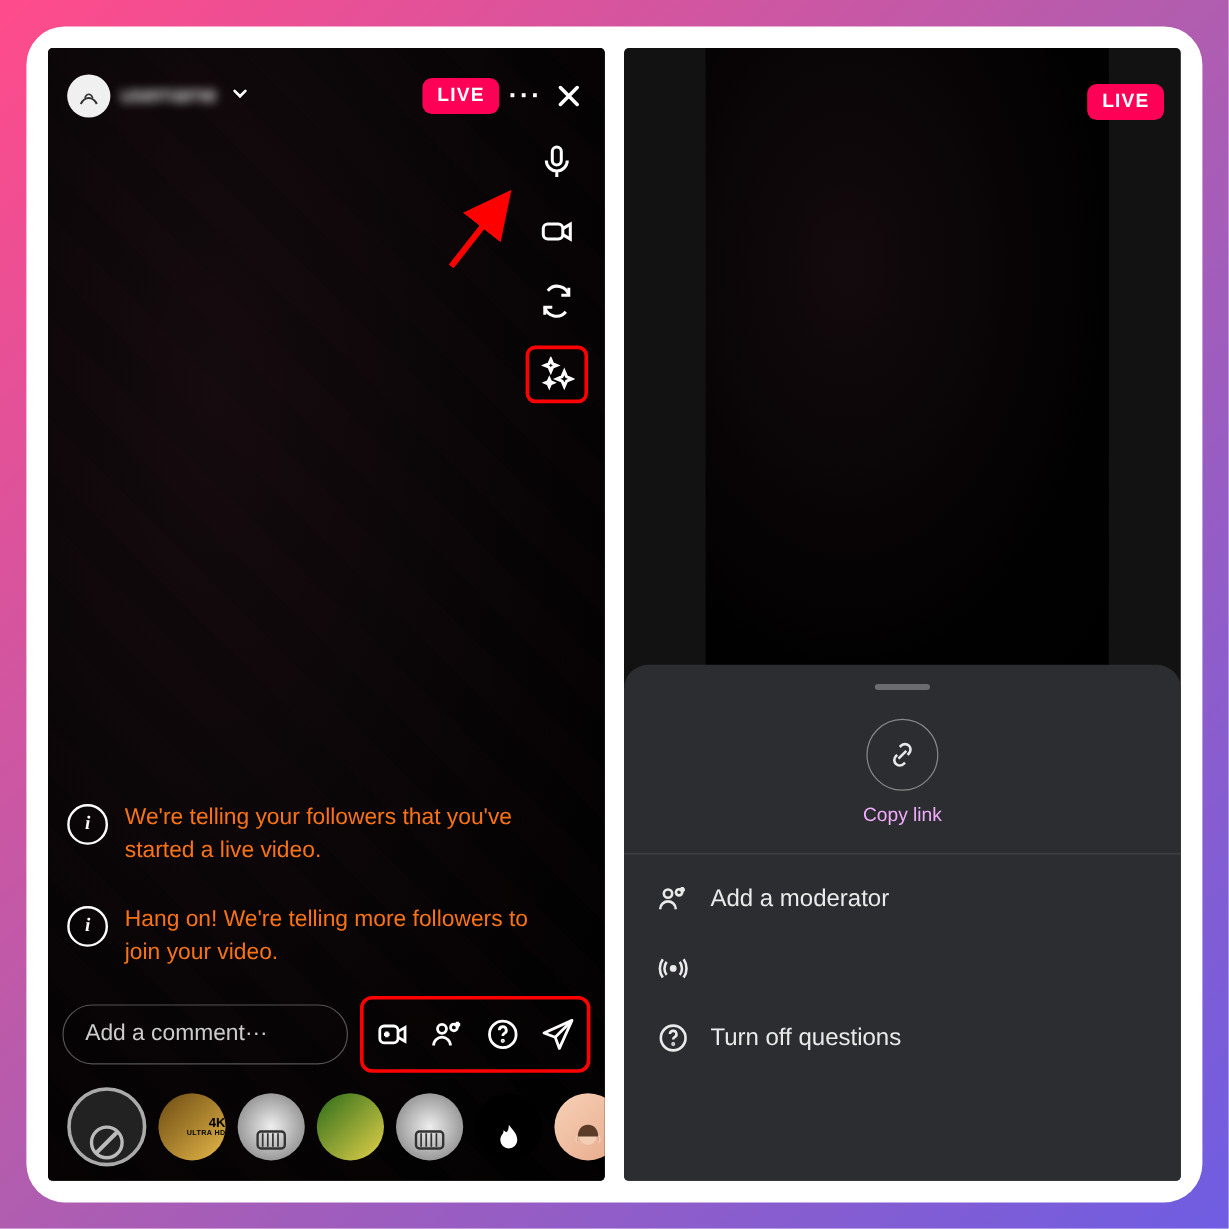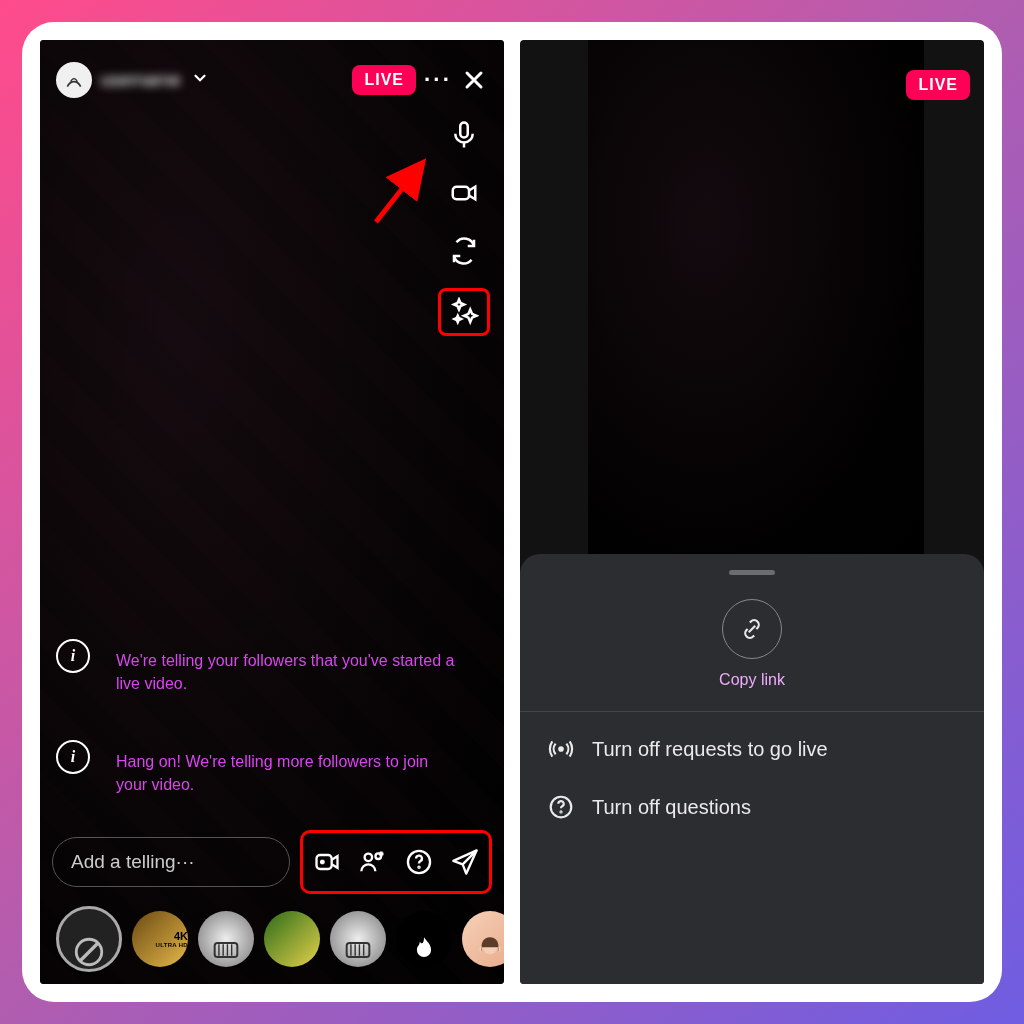--- a/index.html
+++ b/index.html
@@ -22,21 +22,21 @@
   .rtool{position:absolute;right:14px;top:78px;display:flex;flex-direction:column;gap:24px;align-items:center}
   .rtool .ico{width:34px;height:34px;display:flex;align-items:center;justify-content:center}
   .rtool svg{width:30px;height:30px;stroke:#fff;stroke-width:2;fill:none}
   .redbox{border:3px solid #ff0000;border-radius:8px;padding:4px 6px;margin-top:-4px}
   
   .arrow-annot{position:absolute;left:328px;top:116px}
   
   .sysmsgs{position:absolute;left:16px;right:30px;bottom:176px;display:flex;flex-direction:column;gap:30px}
   .sysmsg{display:flex;gap:14px;align-items:flex-start}
   .infoicon{flex:0 0 auto;width:30px;height:30px;border:2px solid #fff;border-radius:50%;display:flex;align-items:center;justify-content:center;font-family:Georgia,serif;font-style:italic;font-weight:700;font-size:16px;margin-top:2px}
-  .sysmsg p{margin:12px;font-size:16px;line-height:1.45;color:#d946ef}
+  .sysmsg p{margin:0;font-size:19px;line-height:1.45;color:#f97316}
   
   .commentrow{position:absolute;left:12px;right:12px;bottom:90px;display:flex;align-items:center;gap:10px}
   .commentpill{flex:1;height:48px;border:1.5px solid #555;border-radius:28px;display:flex;align-items:center;padding:0 18px;font-size:19px;color:#ccc}
   .actionbox{display:flex;align-items:center;gap:18px;border:3px solid #ff0000;border-radius:10px;padding:6px 10px;height:46px}
   .actionbox .ai{display:flex;align-items:center;justify-content:center}
   .actionbox svg{width:28px;height:28px;stroke:#fff;fill:none;stroke-width:2}
   
   .filters{position:absolute;left:16px;right:16px;bottom:12px;display:flex;align-items:center;gap:10px}
   .filter-chip{width:56px;height:56px;border-radius:50%;flex:0 0 auto;display:flex;align-items:flex-end;justify-content:center;overflow:hidden;background:#222}
   .filter-chip.sel{border:3px solid #aaa;width:60px;height:60px}
@@ -137,21 +137,21 @@
           <p>We're telling your followers that you've started a live video.</p>
         </div>
         <div class="sysmsg">
           <div class="infoicon">i</div>
           <p>Hang on! We're telling more followers to join your video.</p>
         </div>
       </div>
 
       <div class="commentrow">
         <div class="commentpill">
-          <span>Add a telling···</span>
+          <span>Add a comment···</span>
         </div>
         <div class="actionbox">
           <span class="ai">
             <svg viewBox="0 0 24 24">
                 <rect x="3" y="6" width="13" height="12" rx="3"></rect>
                 <path d="M16 10l5-3v10l-5-3"></path>
                 <path d="M8 10v4M6 12h4" stroke-width="2.4"></path>
               </svg>
           </span>
           <span class="ai">
@@ -235,25 +235,33 @@
             </div>
             <span>Copy link</span>
           </div>
         </div>
 
         <hr>
 
         <div class="menu">
           <div class="menu-row">
             <svg viewBox="0 0 24 24">
+                <circle cx="8" cy="8" r="3.2"></circle>
+                <path d="M2 20c0-3.6 3-6 6-6s6 2.4 6 6"></path>
+                <circle cx="16.5" cy="7" r="2.4"></circle>
+                <path d="M19 3v4M17 5h4" stroke-width="2.4"></path>
+              </svg>
+            <span>Add a moderator</span>
+          </div>
+          <div class="menu-row">
+            <svg viewBox="0 0 24 24">
                 <circle cx="12" cy="12" r="2.6" fill="#eaeaea" stroke="none"></circle>
                 <path d="M7 7a8 8 0 0 0 0 10M17 7a8 8 0 0 1 0 10"></path>
                 <path d="M4 5a12 12 0 0 0 0 14M20 5a12 12 0 0 1 0 14"></path>
               </svg>
-            <span>Turn off requests to go live</span>
           </div>
           <div class="menu-row">
             <svg viewBox="0 0 24 24">
                 <circle cx="12" cy="12" r="9.5"></circle>
                 <path d="M9.5 9a2.5 2.5 0 1 1 3.5 2.3c-.9.5-1 1-1 1.9"></path>
                 <circle cx="12" cy="16.6" r="0.5" fill="#eaeaea"></circle>
               </svg>
             <span>Turn off questions</span>
           </div>
         </div>

